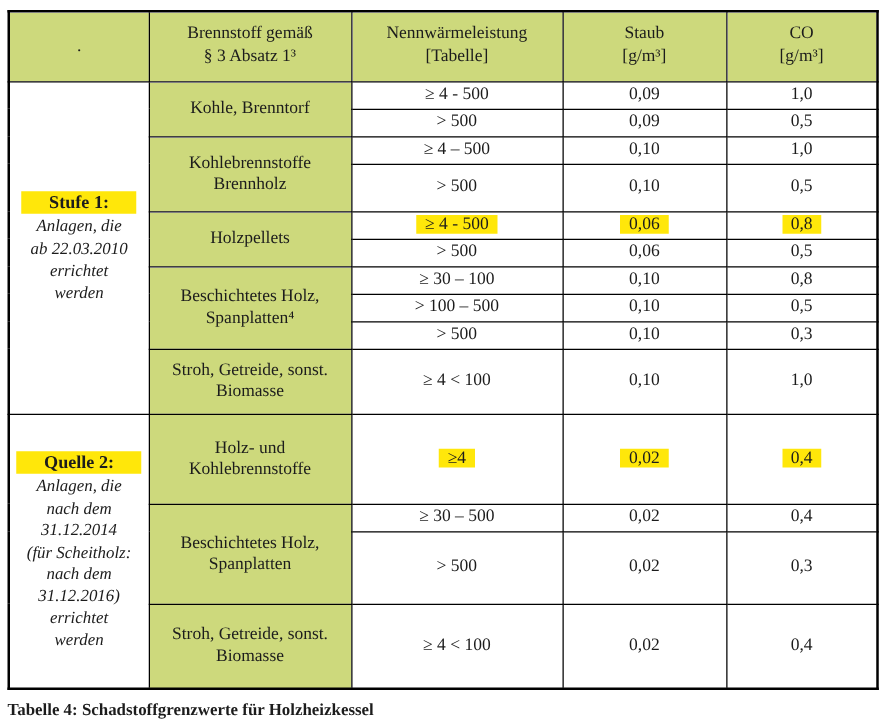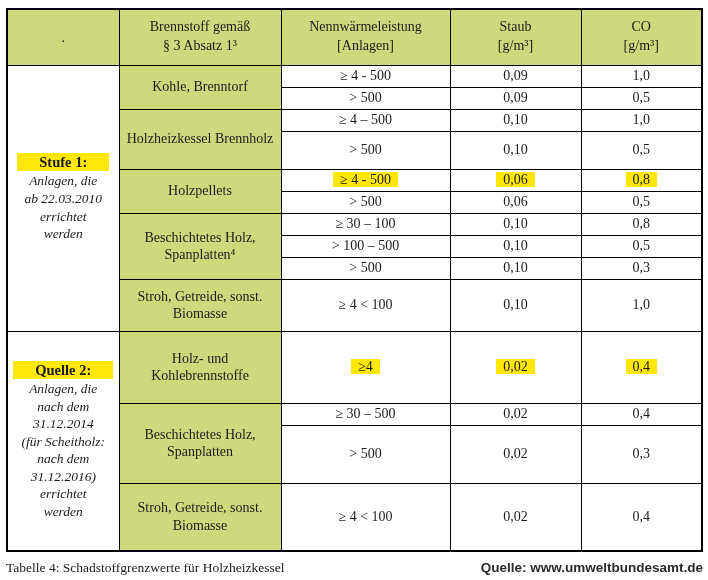--- a/index.html
+++ b/index.html
@@ -60,20 +60,21 @@
   .caption{
     width:697px;
     display:flex;
     justify-content:space-between;
     align-items:baseline;
     margin-top:8px;
   }
   .caption-left{
     font-size:13.5px;
     font-family:"Liberation Serif","DejaVu Serif",serif;
+    font-weight:bold;
   }
   .caption-right{
     font-size:13.5px;
     font-weight:bold;
     font-family:"Liberation Sans","DejaVu Sans",sans-serif;
     color:#2a2a2a;
   }
 </style>
 </head>
 <body>
@@ -91,21 +92,21 @@
 
     <tbody>
         <tr class="rhead">
       <td class="green corner">.</td>
       <td class="green head-cell">
         <div>Brennstoff gemäß</div>
         <div>§ 3 Absatz 1³</div>
       </td>
       <td class="green head-cell">
         <div>Nennwärmeleistung</div>
-        <div>[Anlagen]</div>
+        <div>[Tabelle]</div>
       </td>
       <td class="green head-cell">
         <div>Staub</div>
         <div>[g/m³]</div>
       </td>
       <td class="green head-cell">
         <div>CO</div>
         <div>[g/m³]</div>
       </td>
     </tr>
@@ -123,21 +124,21 @@
       <td class="white">0,09</td>
       <td class="white">1,0</td>
     </tr>
     <tr class="r22">
       <td class="white">&gt; 500</td>
       <td class="white">0,09</td>
       <td class="white">0,5</td>
     </tr>
 
     <tr class="r22">
-      <td class="green" rowspan="2">Holzheizkessel Brennholz</td>
+      <td class="green" rowspan="2">Kohlebrennstoffe Brennholz</td>
       <td class="white">≥ 4 – 500</td>
       <td class="white">0,10</td>
       <td class="white">1,0</td>
     </tr>
     <tr class="r38">
       <td class="white">&gt; 500</td>
       <td class="white">0,10</td>
       <td class="white">0,5</td>
     </tr>
 
@@ -211,16 +212,15 @@
       <td class="green">Stroh, Getreide, sonst. Biomasse</td>
       <td class="white">≥ 4 &lt; 100</td>
       <td class="white">0,02</td>
       <td class="white">0,4</td>
     </tr>
   </tbody>
     </table>
 
   <div class="caption">
     <span class="caption-left">Tabelle 4: Schadstoffgrenzwerte für Holzheizkessel</span>
-    <span class="caption-right">Quelle: www.umweltbundesamt.de</span>
   </div>
 
 </div>
 
 </body></html>

